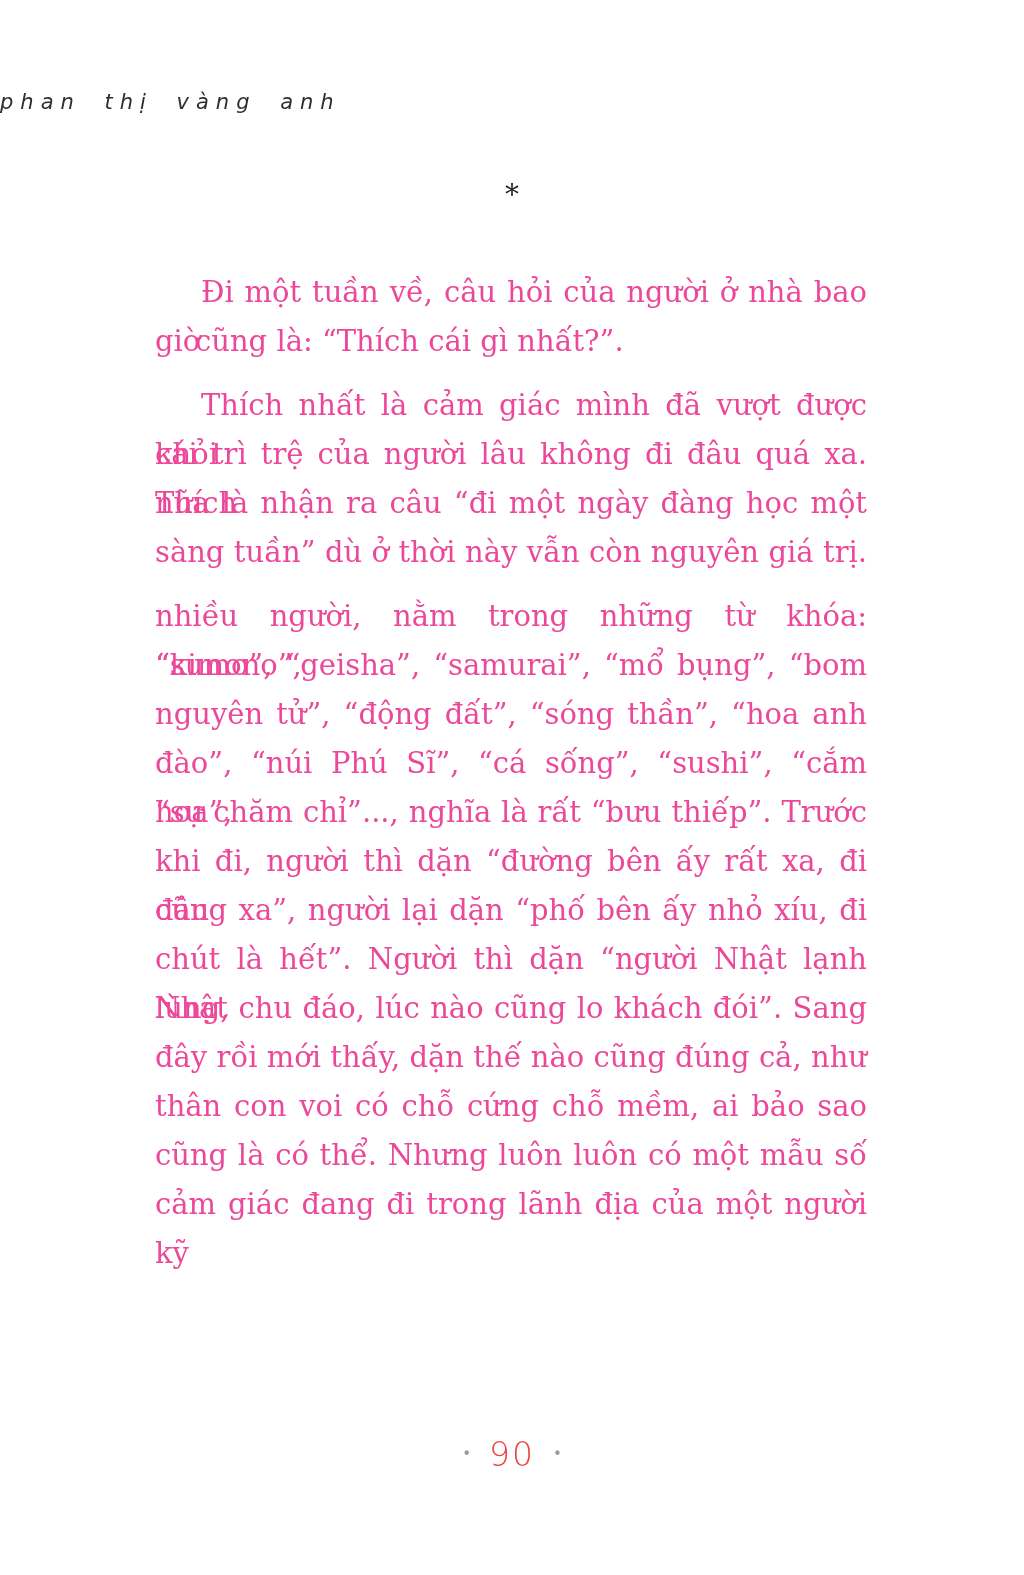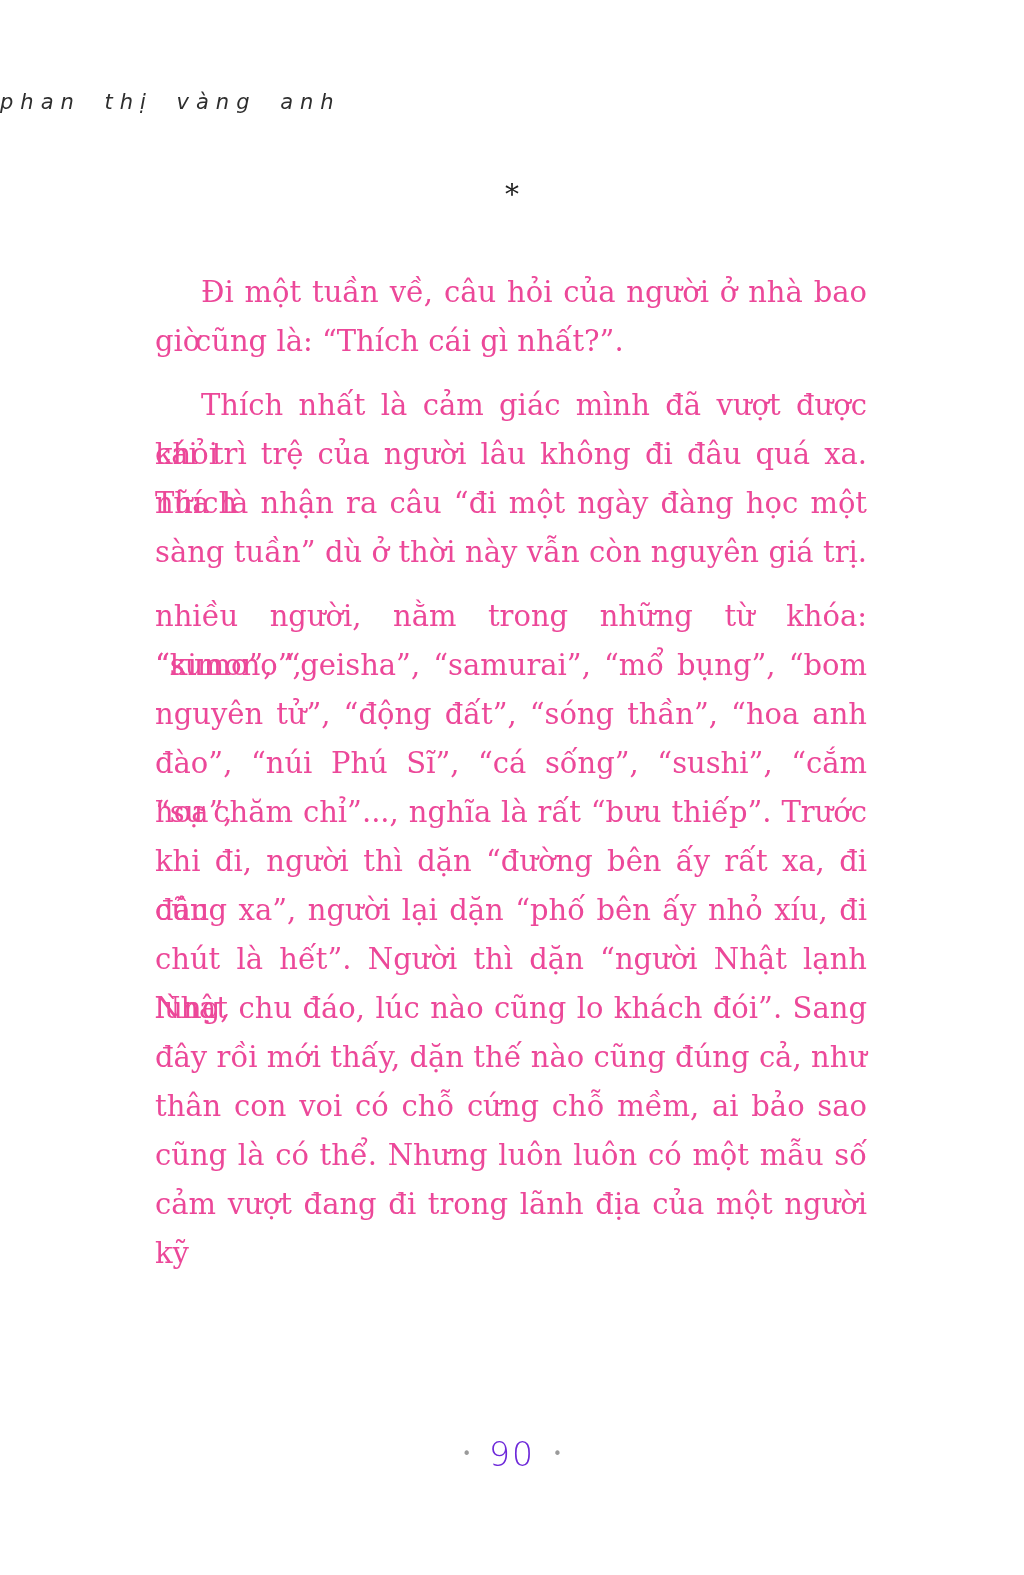--- a/index.html
+++ b/index.html
@@ -70,21 +70,21 @@
     font-family: "DejaVu Sans", sans-serif;
     font-size: 15px;
     color: #9a9a9a;
     line-height: 1;
   }
   .footer .num {
     font-family: "DejaVu Sans", "Liberation Sans", sans-serif;
     font-weight: 300;
     font-size: 33px;
     letter-spacing: 2px;
-    color: #6d28d9;
+    color: #ef4444;
     line-height: 1;
   }
 </style>
 </head>
 <body>
 
 <div class="page">
 
   <div class="running-header">phan thị vàng anh</div>
 
@@ -110,21 +110,21 @@
       <div class="line">nguyên tử”, “động đất”, “sóng thần”, “hoa anh</div>
       <div class="line">đào”, “núi Phú Sĩ”, “cá sống”, “sushi”, “cắm hoa”,</div>
       <div class="line">“sự chăm chỉ”..., nghĩa là rất “bưu thiếp”. Trước</div>
       <div class="line">khi đi, người thì dặn “đường bên ấy rất xa, đi đâu</div>
       <div class="line">cũng xa”, người lại dặn “phố bên ấy nhỏ xíu, đi</div>
       <div class="line">chút là hết”. Người thì dặn “người Nhật lạnh lùng,</div>
       <div class="line">Nhật chu đáo, lúc nào cũng lo khách đói”. Sang</div>
       <div class="line">đây rồi mới thấy, dặn thế nào cũng đúng cả, như</div>
       <div class="line">thân con voi có chỗ cứng chỗ mềm, ai bảo sao</div>
       <div class="line">cũng là có thể. Nhưng luôn luôn có một mẫu số</div>
-      <div class="line">cảm vượt đang đi trong lãnh địa của một người kỹ</div>
+      <div class="line">cảm giác đang đi trong lãnh địa của một người kỹ</div>
     </div>
 
   </div>
 
   <div class="footer">
     <span class="dot">•</span>
     <span class="num">90</span>
     <span class="dot">•</span>
   </div>
 

